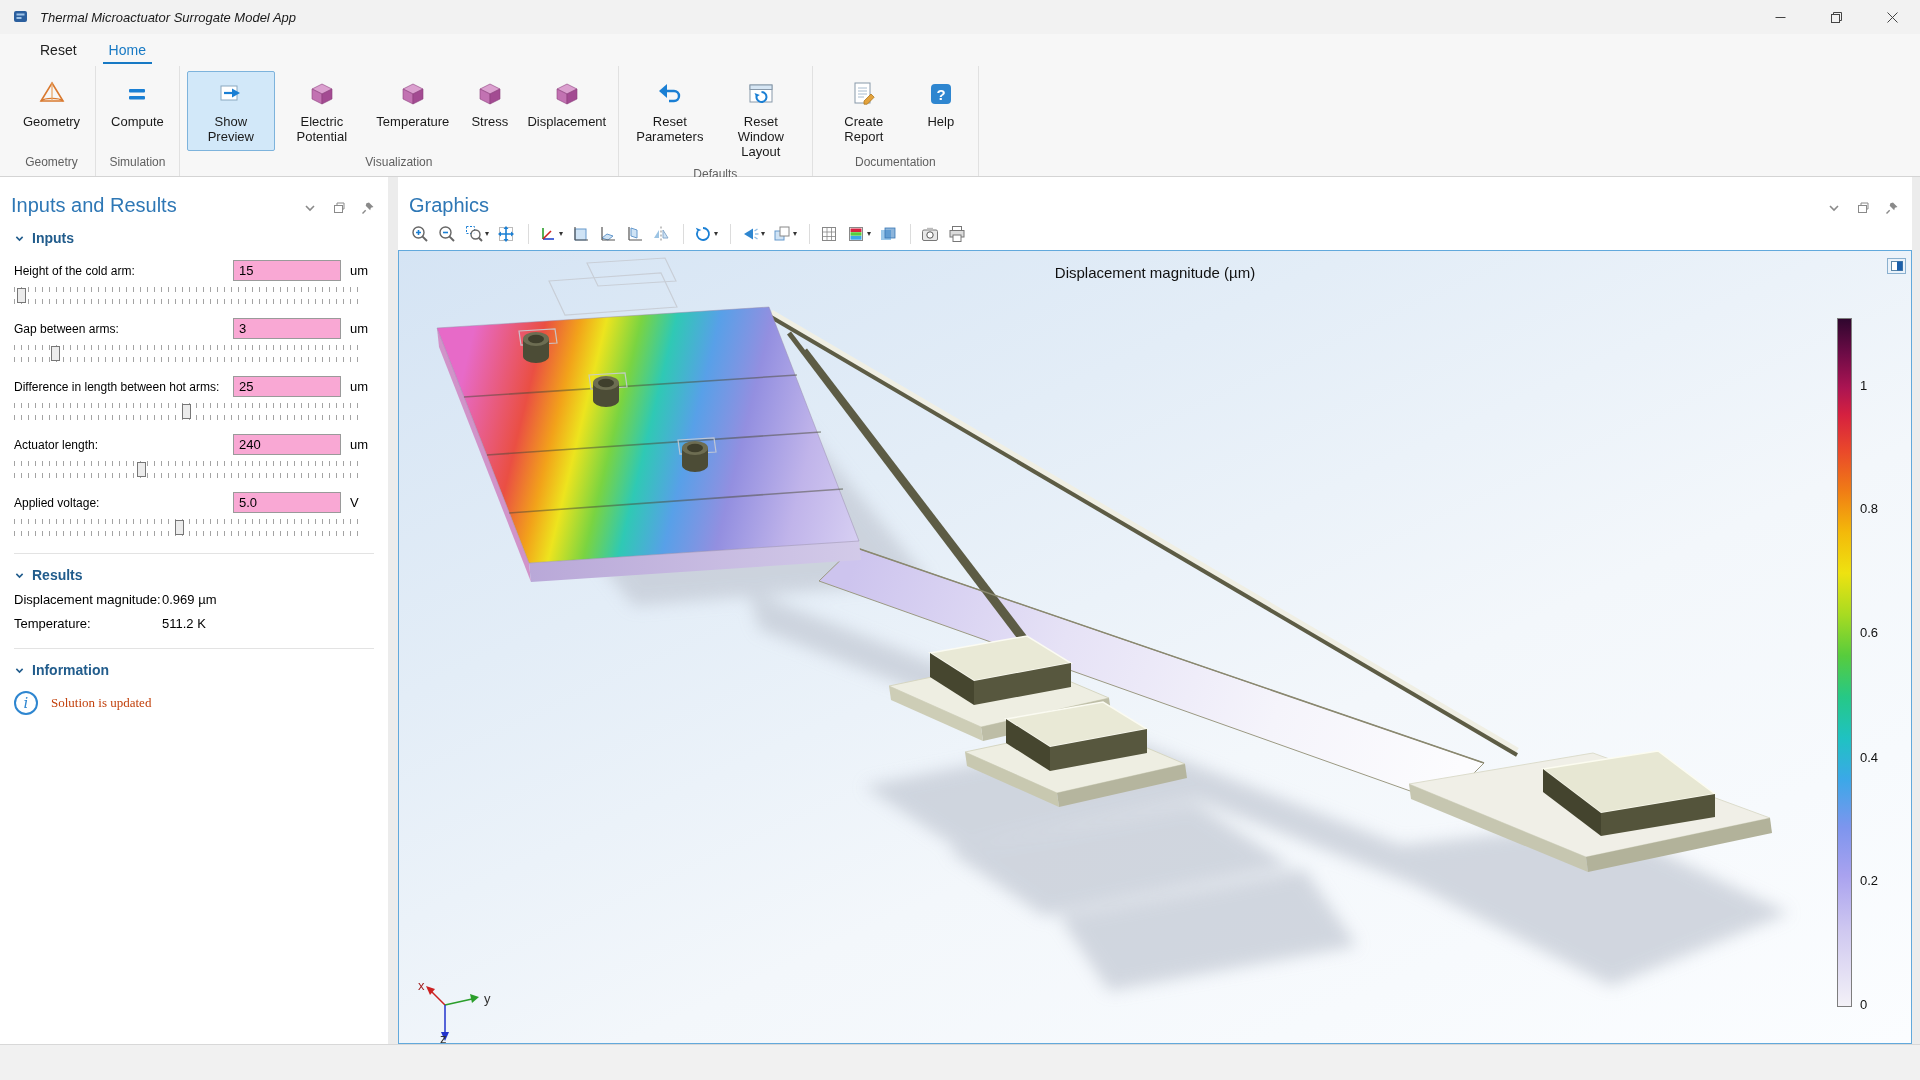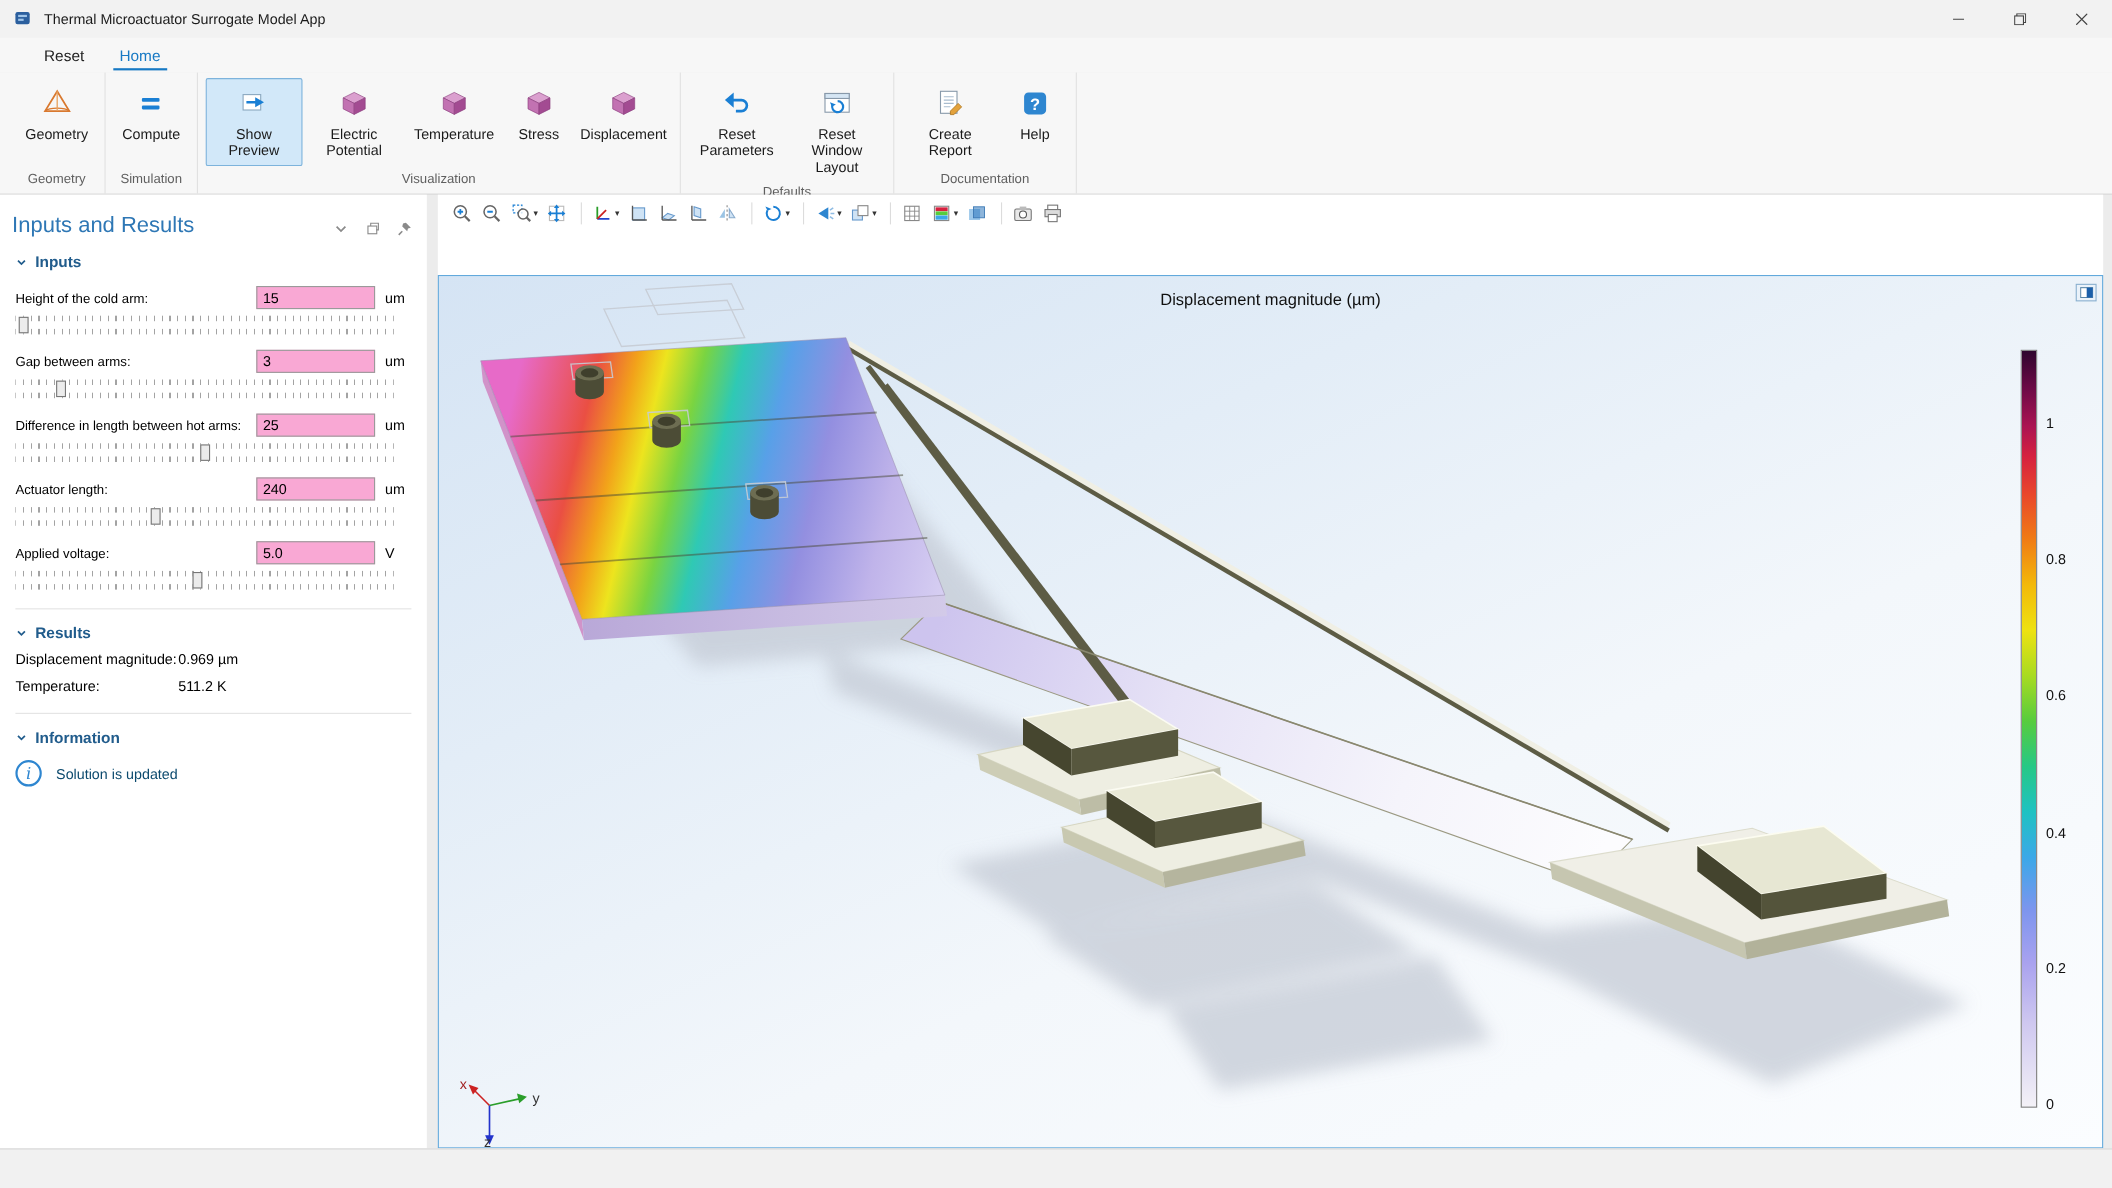--- a/index.html
+++ b/index.html
@@ -1,20 +1,20 @@
 <!DOCTYPE html>
 <html><head>
 <meta charset="utf-8">
 <style>
   *{box-sizing:border-box;margin:0;padding:0;}
   body{margin:0;background:#c9c9c9;font-family:"Liberation Sans",sans-serif;}
   .window{position:relative;width:1920px;height:1080px;background:#ececec;overflow:hidden;}
 
   
-  .titlebar{position:absolute;top:0;left:0;right:0;height:34px;background:#f2f2f2;display:flex;align-items:center;}
+  .titlebar{position:absolute;top:0;left:0;right:0;height:34px;background:#f2f2f2;display:flex;align-items:center;font-style:italic;}
   .app-icon{margin-left:12px;display:flex;}
   .title-text{margin-left:10px;font-size:13px;color:#1a1a1a;}
   .win-controls{margin-left:auto;display:flex;height:100%;}
   .win-btn{width:56px;height:100%;display:flex;align-items:center;justify-content:center;}
 
   
   .menubar{position:absolute;top:34px;left:0;right:0;height:32px;background:#f7f7f7;display:flex;align-items:stretch;padding-left:24px;}
   .menu-tab{display:flex;align-items:center;padding:0 16px;font-size:14px;color:#222;position:relative;}
   .menu-tab.active{color:#1779c4;}
   .menu-tab.active::after{content:"";position:absolute;left:10px;right:10px;bottom:2px;height:2px;background:#1779c4;}
@@ -46,21 +46,21 @@
   .funit{width:24px;margin-left:9px;font-size:13px;color:#000;}
   .slider{position:relative;height:17px;margin-top:6px;margin-right:16px;}
   .slider::before,.slider::after{content:"";position:absolute;left:0;right:0;height:5px;background:repeating-linear-gradient(90deg,#a3a3a3 0 1px,transparent 1px 7px);}
   .slider::before{top:0;} .slider::after{bottom:0;}
   .sthumb{position:absolute;top:1px;width:9px;height:15px;background:#ececec;border:1px solid #777;z-index:1;}
   .lp-sep{border:none;border-top:1px solid #e3e3e3;margin:17px 0 0;}
   .result-row{display:flex;margin-top:9px;font-size:13px;color:#000;}
   .rlbl{width:148px;}
   .info-row{display:flex;align-items:center;gap:13px;margin-top:13px;}
   .info-icon{width:24px;height:24px;border-radius:50%;border:2px solid #2e86d0;color:#2e86d0;display:flex;align-items:center;justify-content:center;font-family:"DejaVu Serif",serif;font-style:italic;font-size:15px;flex:0 0 auto;}
-  .info-text{font-size:13px;color:#0c4a6e;}
+  .info-text{font-size:13px;color:#c2410c;font-family:Liberation Serif, serif;}
 
   
   .g-toolbar{height:33px;display:flex;align-items:center;padding-left:10px;}
   .tbtn{display:flex;align-items:center;padding:2px;margin-right:3px;border-radius:2px;}
   .tbtn svg{display:block;}
   .caret{font-size:8px;color:#333;margin-left:1px;}
   .tsep{width:1px;height:20px;background:#dcdcdc;margin:0 7px;}
 
   .plot{position:absolute;left:0;right:0;top:73px;bottom:0;border:1px solid #62a9dc;background:linear-gradient(155deg,#d5e4f4 0%,#e3edf7 30%,#f3f7fb 60%,#fbfdff 100%);overflow:hidden;}
   .plot-title{position:absolute;top:13px;left:0;right:0;text-align:center;font-size:15px;color:#111;}
@@ -374,20 +374,42 @@
 
       <div class="info-row">
         <span class="info-icon">i</span>
         <span class="info-text">Solution is updated</span>
       </div>
 
     </div>
   </div>
 
   <div class="graphics-panel">
+    <div class="panel-header">
+      <span class="panel-title">Graphics</span>
+      <span class="ph-icons">
+        <span class="ph-btn">
+            <svg width="14" height="14" viewBox="0 0 14 14">
+              <path d="M3 5l4 4 4-4" fill="none" stroke="#8a8a8a" stroke-width="1.6"></path>
+            </svg>
+          </span>
+        <span class="ph-btn">
+            <svg width="14" height="14" viewBox="0 0 14 14">
+              <rect x="2.5" y="4.5" width="8" height="7" fill="none" stroke="#8a8a8a"></rect>
+              <path d="M5 4.5V2h7v6h-2" fill="none" stroke="#8a8a8a"></path>
+            </svg>
+          </span>
+        <span class="ph-btn">
+            <svg width="14" height="14" viewBox="0 0 14 14">
+              <path d="M8 1.5l4.5 4.5-2.6.7-.7 2.6L4.7 4.8l.7-2.6z" fill="#8a8a8a"></path>
+              <line x1="4.7" y1="9.3" x2="1.5" y2="12.5" stroke="#8a8a8a" stroke-width="1.4"></line>
+            </svg>
+          </span>
+      </span>
+    </div>
 
     <div class="g-toolbar">
       <span class="tbtn">
           <svg width="20" height="20" viewBox="0 0 20 20">
             <circle cx="8.5" cy="8.5" r="5.5" fill="#fff" stroke="#666" stroke-width="1.4"></circle>
             <line x1="12.6" y1="12.6" x2="17" y2="17" stroke="#666" stroke-width="2"></line>
             <path d="M6 8.5h5M8.5 6v5" stroke="#1a7fd4" stroke-width="1.6"></path>
           </svg>
         </span>
       <span class="tbtn">

